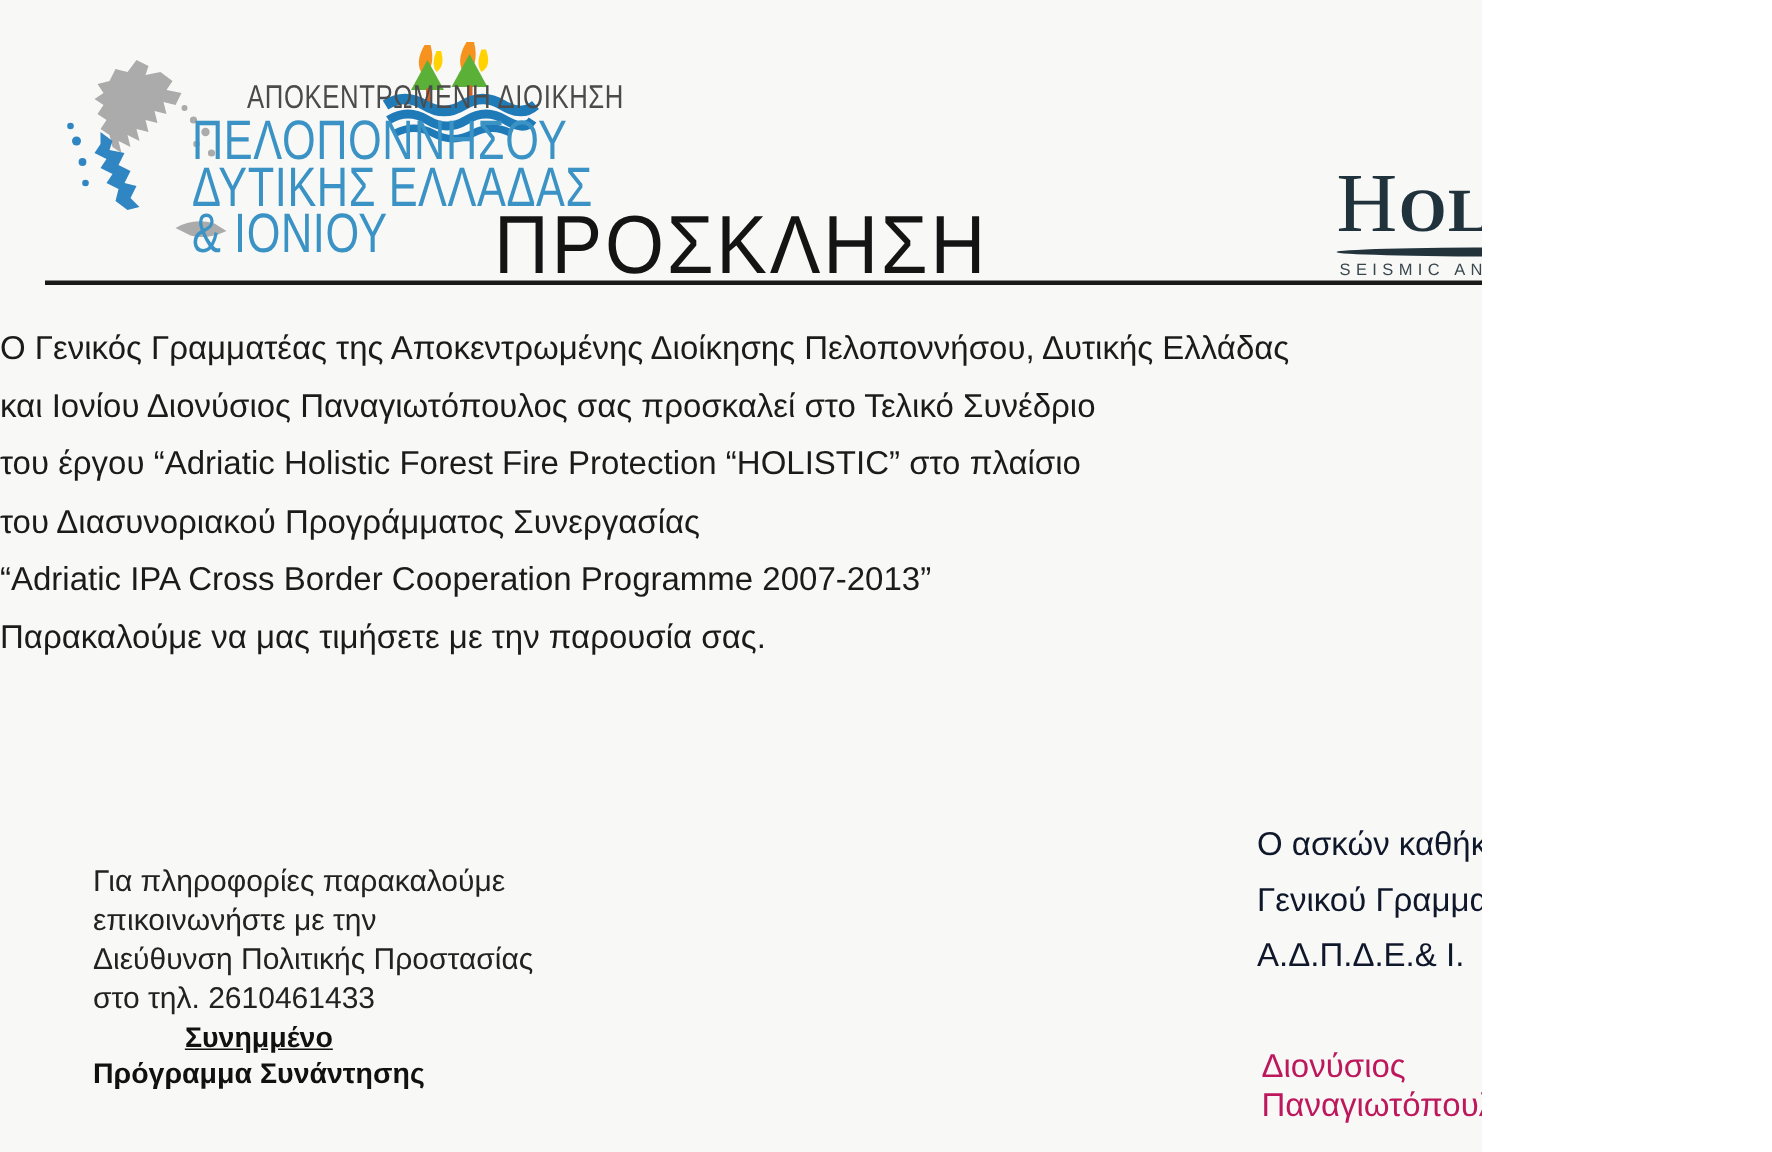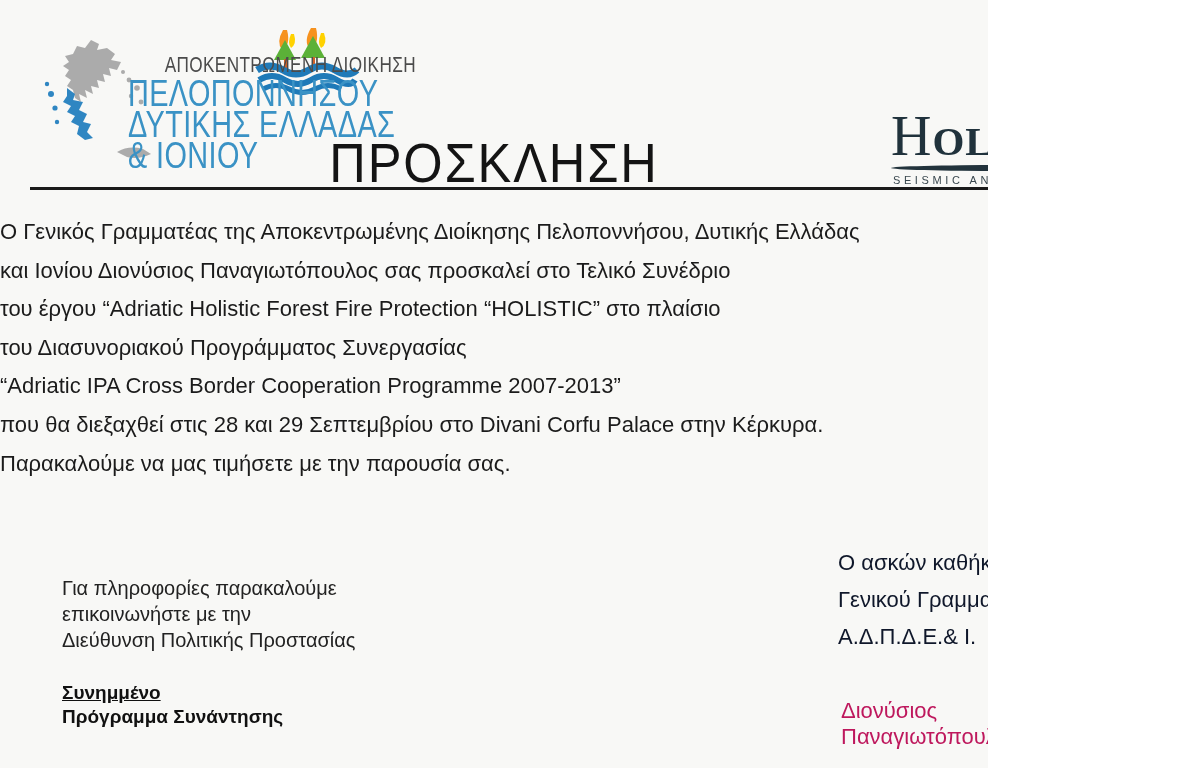--- a/index.html
+++ b/index.html
@@ -56,21 +56,21 @@
 
   
   .contact-block {
     position:absolute; left:62px; top:575px;
     font-size:20px; line-height:26px; color:#222;
   }
   .attachment-block {
     position:absolute; left:62px; top:681px;
     font-size:19px; line-height:24px; font-weight:bold; color:#111;
   }
-  .attachment-heading { text-decoration:underline; }
+  .attachment-heading { text-decoration:underline;text-align:center; }
 
   
   .signature-role {
     position:absolute; left:838px; top:544px; width:306px;
     font-size:22px; line-height:37px; color:#0f172a;
   }
   .signature-name {
     position:absolute; left:841px; top:698px; width:280px;
     text-align:left; font-size:22px; color:#be185d;
   }
@@ -148,28 +148,28 @@
 
   <div class="title-rule"></div>
   <div class="page-title">ΠΡΟΣΚΛΗΣΗ</div>
 
   <div class="body-text">
     <div>Ο Γενικός Γραμματέας της Αποκεντρωμένης Διοίκησης Πελοποννήσου, Δυτικής Ελλάδας</div>
     <div>και Ιονίου Διονύσιος Παναγιωτόπουλος σας προσκαλεί στο Τελικό Συνέδριο</div>
     <div>του έργου “Adriatic Holistic Forest Fire Protection “HOLISTIC” στο πλαίσιο</div>
     <div>του Διασυνοριακού Προγράμματος Συνεργασίας</div>
     <div>“Adriatic IPA Cross Border Cooperation Programme 2007-2013”</div>
-    <div>που θα διεξαχθεί στις 28 και 29 Σεπτεμβρίου στο Divani Corfu Palace στην Κέρκυρα.</div>
     <div>Παρακαλούμε να μας τιμήσετε με την παρουσία σας.</div>
   </div>
 
   <div class="contact-block">
     <div>Για πληροφορίες παρακαλούμε</div>
     <div>επικοινωνήστε με την</div>
     <div>Διεύθυνση Πολιτικής Προστασίας</div>
+    <div>στο τηλ. 2610461433</div>
   </div>
 
   <div class="attachment-block">
     <div class="attachment-heading">Συνημμένο</div>
     <div>Πρόγραμμα Συνάντησης</div>
   </div>
 
   <div class="signature-role">
     <div>Ο ασκών καθήκοντα</div>
     <div>Γενικού Γραμματέα Α.Δ.Π.Δ.Ε.&amp; Ι.</div>

